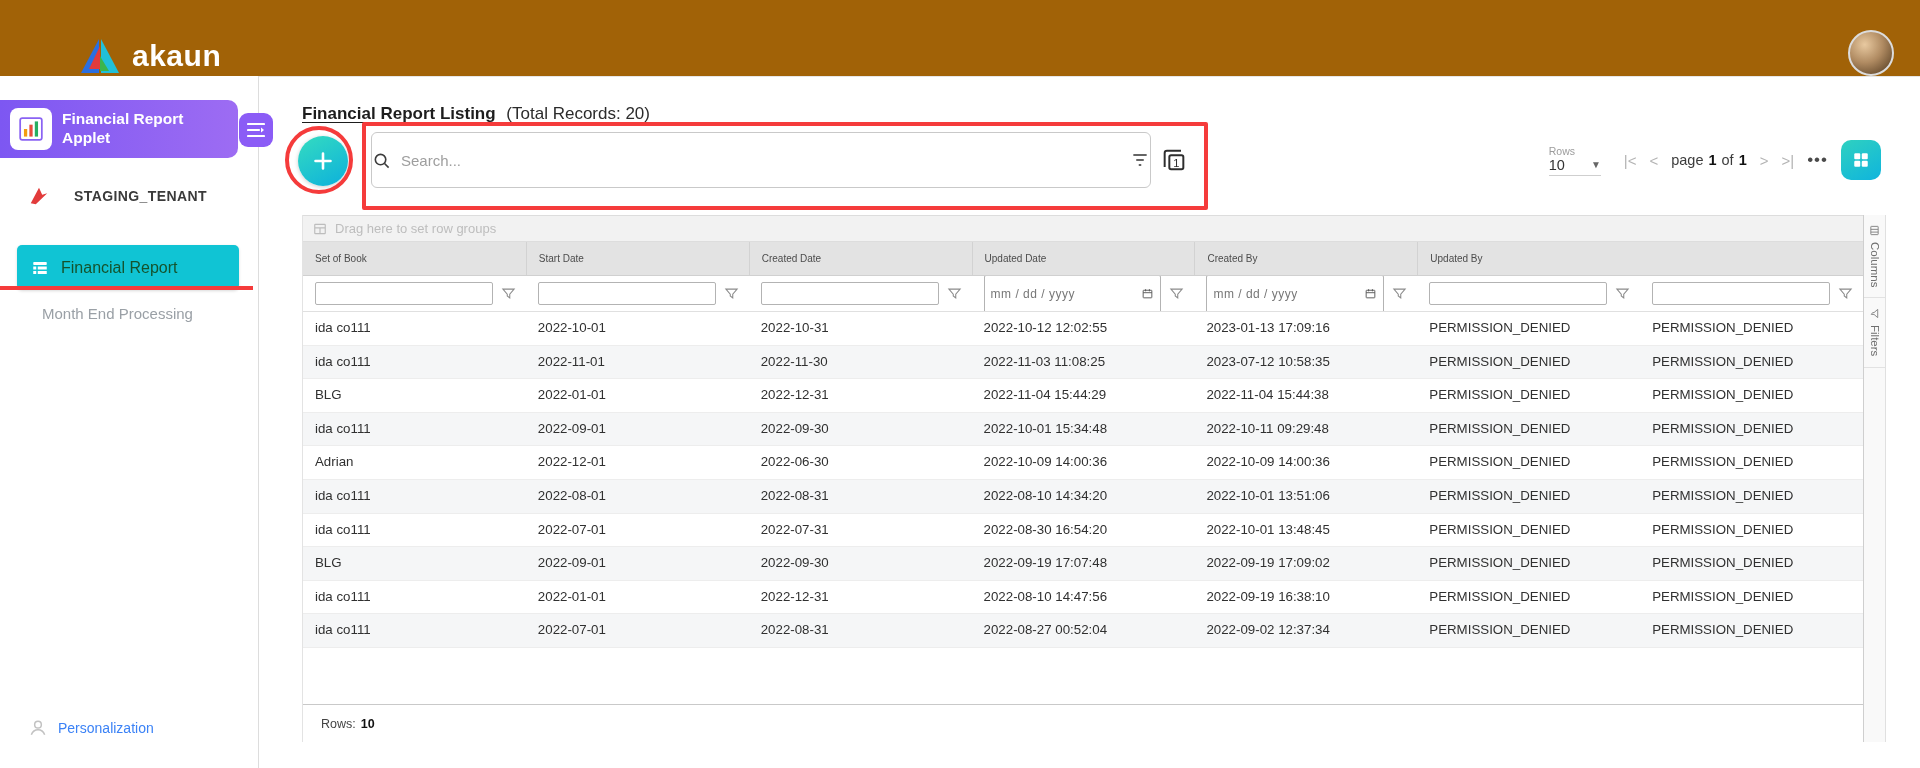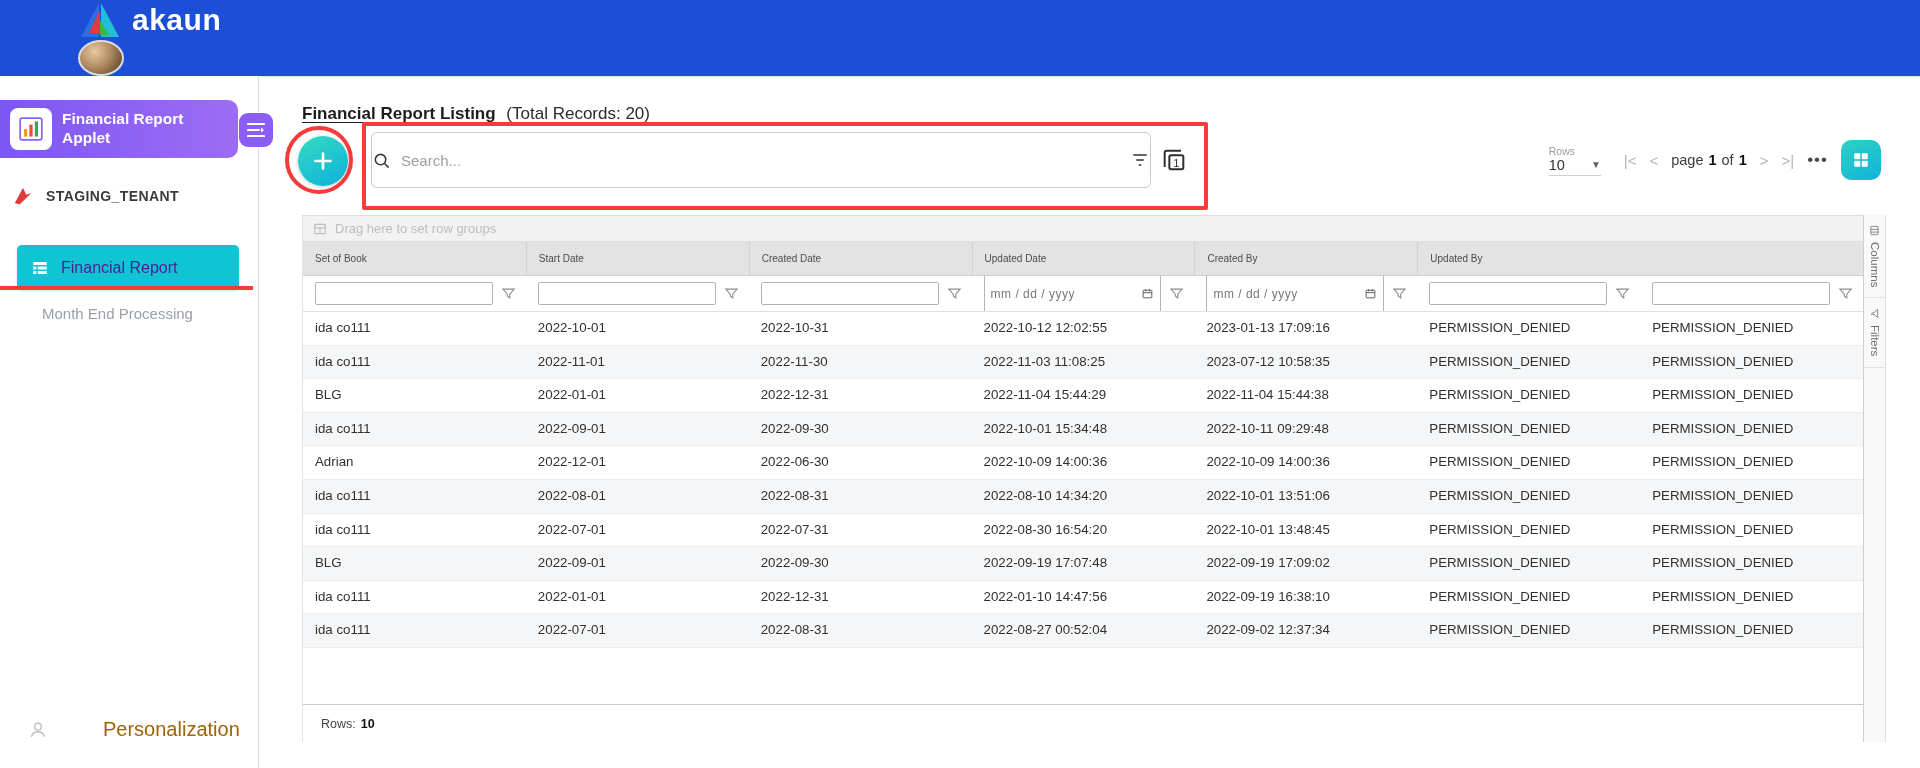--- a/index.html
+++ b/index.html
@@ -1,47 +1,47 @@
 <!DOCTYPE html>
 <html><head>
 <meta charset="utf-8">
 <style>
   html,body{margin:0;padding:0;background:#fff;}
   .screen{position:relative;width:1920px;height:768px;background:#fff;overflow:hidden;
           font-family:"Liberation Sans",sans-serif;color:#333;}
 
   
-  .topbar{position:absolute;left:0;top:0;width:1920px;height:76px;background:#1d4ed8;
-          display:flex;align-items:flex-start;justify-content:space-between;padding:0 26px 0 78px;box-sizing:border-box;flex-direction:column;}
+  .topbar{position:absolute;left:0;top:0;width:1920px;height:76px;background:#a16207;
+          display:flex;align-items:flex-end;justify-content:space-between;padding:0 26px 0 78px;box-sizing:border-box;}
   .logo{display:flex;align-items:center;gap:10px;cursor:pointer;}
   .logo-text{color:#fff;font-size:30px;font-weight:700;letter-spacing:.5px;}
   .avatar{width:42px;height:42px;border-radius:50%;border:2px solid #dcdcdc;
           background:radial-gradient(circle at 35% 30%,#e8c9a0 0%,#b08b62 45%,#6f5334 80%,#4a3722 100%);}
 
   
   .sidebar{position:absolute;left:0;top:76px;width:258px;bottom:0;background:#fff;
            border-right:1px solid #ddd;z-index:5;}
   .applet-banner{position:absolute;left:0;top:24px;width:238px;height:58px;border-radius:0 10px 10px 0;
                  background:linear-gradient(90deg,#7d57f2,#9d6cf3);display:flex;align-items:center;gap:10px;
                  padding-left:10px;box-sizing:border-box;cursor:pointer;}
   .applet-icon{width:42px;height:42px;background:#fff;border-radius:8px;display:flex;align-items:center;justify-content:center;flex-shrink:0;}
   .applet-title{color:#fff;font-size:15.5px;font-weight:600;line-height:1.2;width:150px;}
   .collapse-btn{position:absolute;left:239px;top:37px;width:34px;height:34px;border:none;border-radius:9px;
                 background:#8b5cf6;display:flex;align-items:center;justify-content:center;cursor:pointer;}
-  .tenant{position:absolute;left:0;top:103px;width:258px;height:34px;display:flex;align-items:center;gap:12px;
-          padding-left:12px;box-sizing:border-box;cursor:pointer;}
+  .tenant{position:absolute;left:0;top:103px;width:258px;height:34px;display:flex;align-items:center;gap:24px;
+          padding-left:28px;box-sizing:border-box;cursor:pointer;}
   .tenant-label{font-size:14px;font-weight:600;color:#3a3a3a;letter-spacing:.4px;}
   .nav-active{position:absolute;left:17px;top:169px;width:222px;height:45px;background:#10c4d4;border-radius:5px;
               display:flex;align-items:center;gap:12px;padding-left:14px;box-sizing:border-box;cursor:pointer;
               box-shadow:0 1px 3px rgba(0,0,0,.15);}
-  .nav-active span{color:#4c1d95;font-size:16px;font-weight:500;}
+  .nav-active span{color:#14532d;font-size:16px;font-weight:500;}
   .annotation-underline{position:absolute;left:0;top:210px;width:253px;height:4px;background:#f53b3b;pointer-events:none;}
   .nav-plain{position:absolute;left:42px;top:229px;font-size:15px;color:#9aa0a6;cursor:pointer;}
   .personalization{position:absolute;left:28px;top:642px;display:flex;align-items:center;gap:10px;cursor:pointer;}
-  .personalization span.txt{font-size:20px;color:#a16207;margin-left:45px;}
+  .personalization span.txt{font-size:14px;color:#3b82f6;}
 
   
   .content{position:absolute;left:258px;top:76px;width:1662px;bottom:0;background:#fff;border-top:1px solid #e6e6e6;}
   .page-title-row{position:absolute;left:44px;top:27px;font-size:17px;}
   .page-title{font-weight:700;color:#1d1d1d;text-decoration:underline;text-underline-offset:3px;}
   .total-records{color:#2b2b2b;margin-left:6px;}
 
   .add-btn{position:absolute;left:40px;top:59px;width:50px;height:50px;border:none;border-radius:50%;
            background:linear-gradient(150deg,#35dcc0,#0cb0dc);display:flex;align-items:center;justify-content:center;
            cursor:pointer;box-shadow:0 1px 4px rgba(0,0,0,.2);}
@@ -409,21 +409,21 @@
             <div class="td">2022-09-30</div>
             <div class="td">2022-09-19 17:07:48</div>
             <div class="td">2022-09-19 17:09:02</div>
             <div class="td">PERMISSION_DENIED</div>
             <div class="td">PERMISSION_DENIED</div>
           </div>
           <div class="trow grid7">
             <div class="td">ida co111</div>
             <div class="td">2022-01-01</div>
             <div class="td">2022-12-31</div>
-            <div class="td">2022-01-10 14:47:56</div>
+            <div class="td">2022-08-10 14:47:56</div>
             <div class="td">2022-09-19 16:38:10</div>
             <div class="td">PERMISSION_DENIED</div>
             <div class="td">PERMISSION_DENIED</div>
           </div>
           <div class="trow grid7">
             <div class="td">ida co111</div>
             <div class="td">2022-07-01</div>
             <div class="td">2022-08-31</div>
             <div class="td">2022-08-27 00:52:04</div>
             <div class="td">2022-09-02 12:37:34</div>

